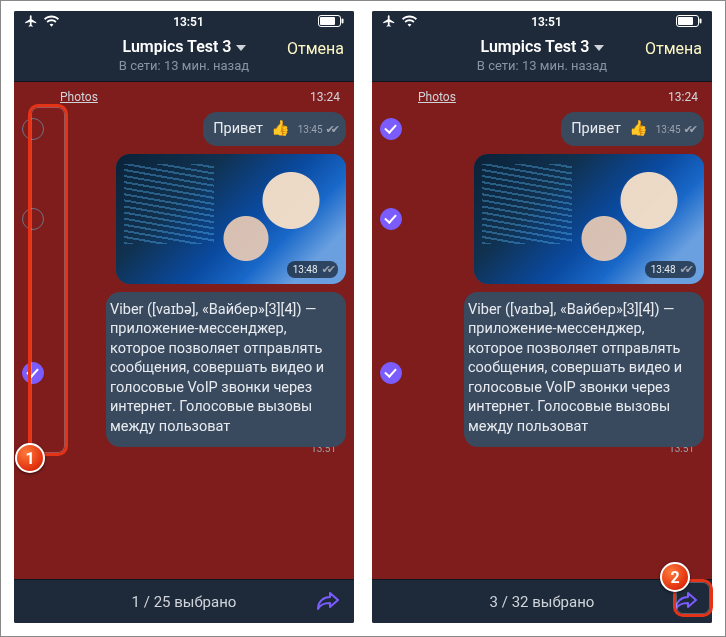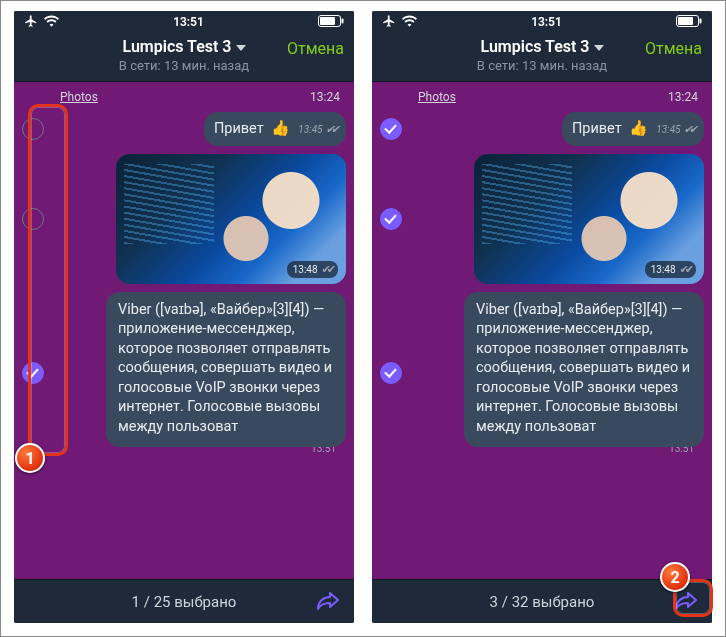--- a/index.html
+++ b/index.html
@@ -60,32 +60,32 @@
     display: inline-flex;
     align-items: center;
     gap: 4px;
   }
   .chat-subtitle {
     color: #8a93a0;
     font-size: 13px;
     margin-top: 2px;
   }
   .cancel-btn {
-    color: #84cc16;
+    color: #fef9c3;
     font-size: 16px;
     font-weight: 400;
     padding-top: 2px;
     min-width: 60px;
     text-align: right;
   }
   .header-spacer-left { min-width: 60px; }
 
   
   .messages {
-    background: #701a75;
+    background: #7f1d1d;
     padding: 6px 8px 0 8px;
     height: 520px;
     position: relative;
   }
   .photos-row {
     display: flex;
     justify-content: space-between;
     color: #d0d4da;
     font-size: 12px;
     padding: 2px 6px 8px 38px;
@@ -118,38 +118,37 @@
     width: 5px;
     height: 9px;
     border: solid #fff;
     border-width: 0 2.2px 2.2px 0;
     transform: rotate(42deg);
   }
   .bubble {
     background: #3a4a5e;
     border-radius: 14px;
     color: #e7ebf0;
-    padding: 8px 12px;
+    padding: 8px 4px;
     position: relative;
     margin-left: auto;
     max-width: 250px;
   }
   .bubble.small {
     display: flex;
     align-items: baseline;
     gap: 8px;
     padding: 7px 10px;
   }
   .bubble-time {
     color: #9aa3b0;
     font-size: 10px;
     display: inline-flex;
     align-items: center;
     gap: 3px;
-    font-style: italic;
   }
   .dbl-check {
     color: #9aa3b0;
     font-size: 11px;
     letter-spacing: -4px;
   }
   .bubble-text {
     font-size: 14.5px;
     line-height: 1.35;
   }

